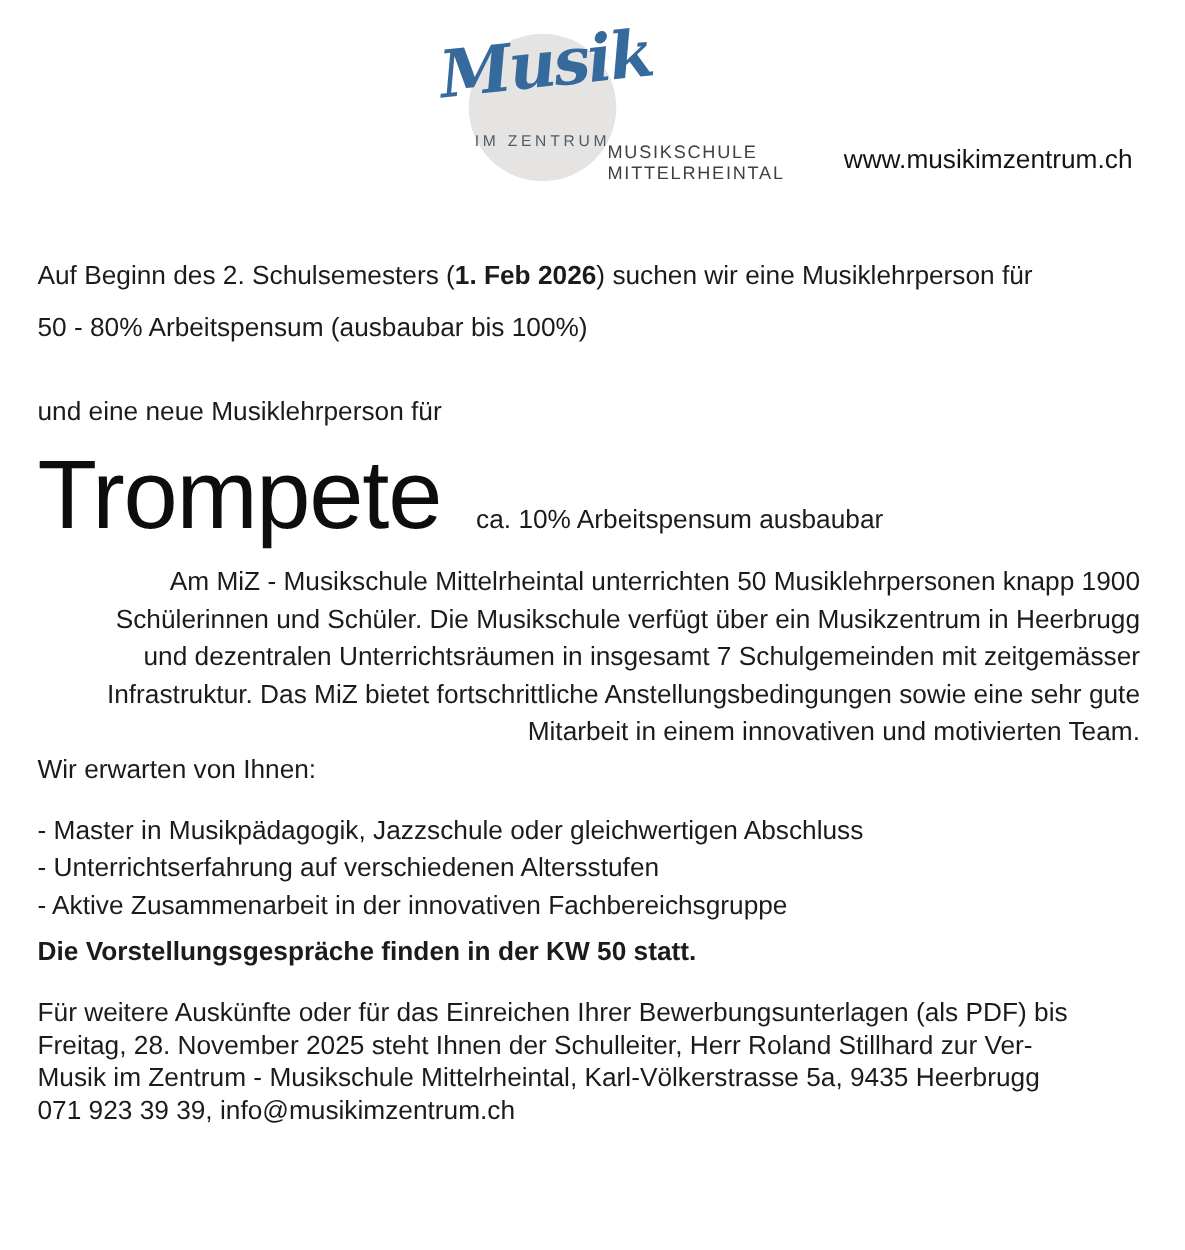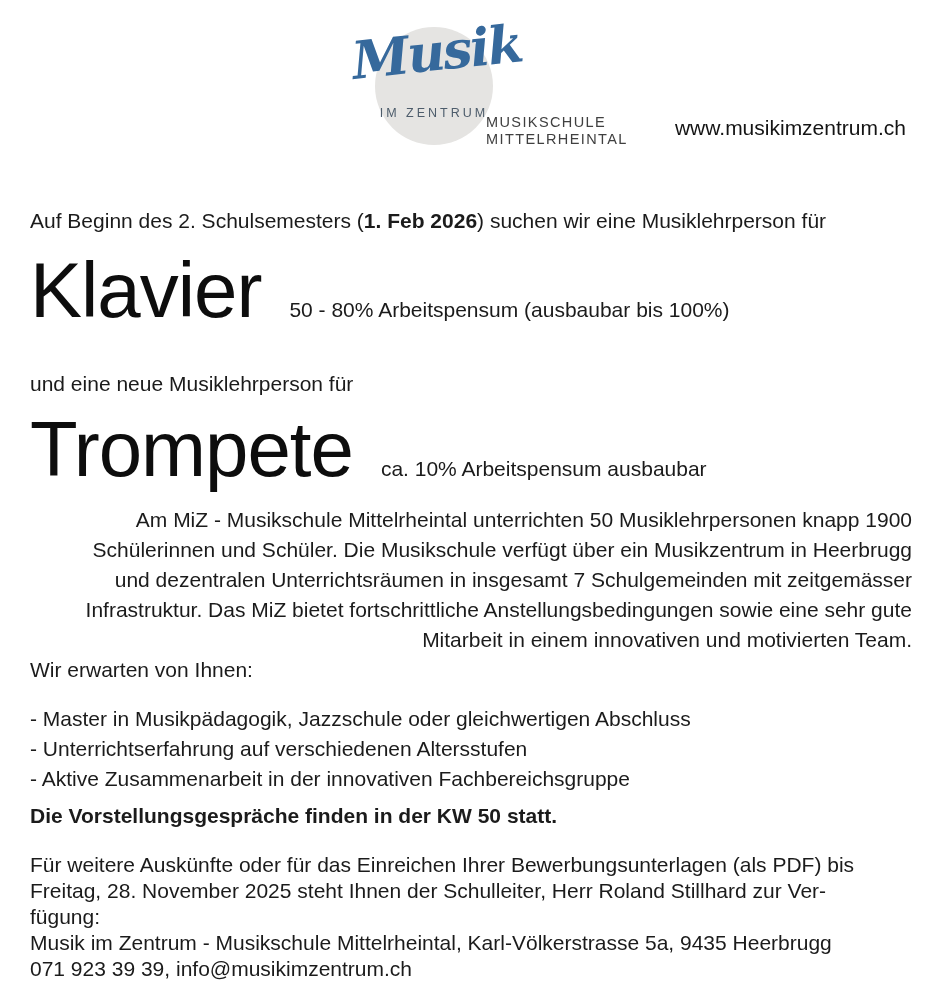--- a/index.html
+++ b/index.html
@@ -102,21 +102,20 @@
       </div>
     </div>
     <div class="website">www.musikimzentrum.ch</div>
   </div>
 
   <div class="content">
 
     <div class="bodytext intro"><span>Auf Beginn des 2. Schulsemesters (</span><b>1. Feb 2026</b><span>) suchen wir eine Musiklehrperson für</span></div>
 
     <div class="position-row row-klavier">
-      <span class="position-title">Klavier</span>
       <span class="position-pensum">50 - 80% Arbeitspensum (ausbaubar bis 100%)</span>
     </div>
 
     <div class="bodytext between">und eine neue Musiklehrperson für</div>
 
     <div class="position-row row-trompete">
       <span class="position-title">Trompete</span>
       <span class="position-pensum">ca. 10% Arbeitspensum ausbaubar</span>
     </div>
 
@@ -134,19 +133,18 @@
       <div>- Master in Musikpädagogik, Jazzschule oder gleichwertigen Abschluss</div>
       <div>- Unterrichtserfahrung auf verschiedenen Altersstufen</div>
       <div>- Aktive Zusammenarbeit in der innovativen Fachbereichsgruppe</div>
     </div>
 
     <div class="bodytext interviews">Die Vorstellungsgespräche finden in der KW 50 statt.</div>
 
     <div class="bodytext application">
       <div>Für weitere Auskünfte oder für das Einreichen Ihrer Bewerbungsunterlagen (als PDF) bis</div>
       <div>Freitag, 28. November 2025 steht Ihnen der Schulleiter, Herr Roland Stillhard zur Ver-</div>
-      <div>fügung:</div>
       <div>Musik im Zentrum - Musikschule Mittelrheintal, Karl-Völkerstrasse 5a, 9435 Heerbrugg</div>
       <div>071 923 39 39, info@musikimzentrum.ch</div>
     </div>
 
   </div>
 </div>
 
 </body></html>

